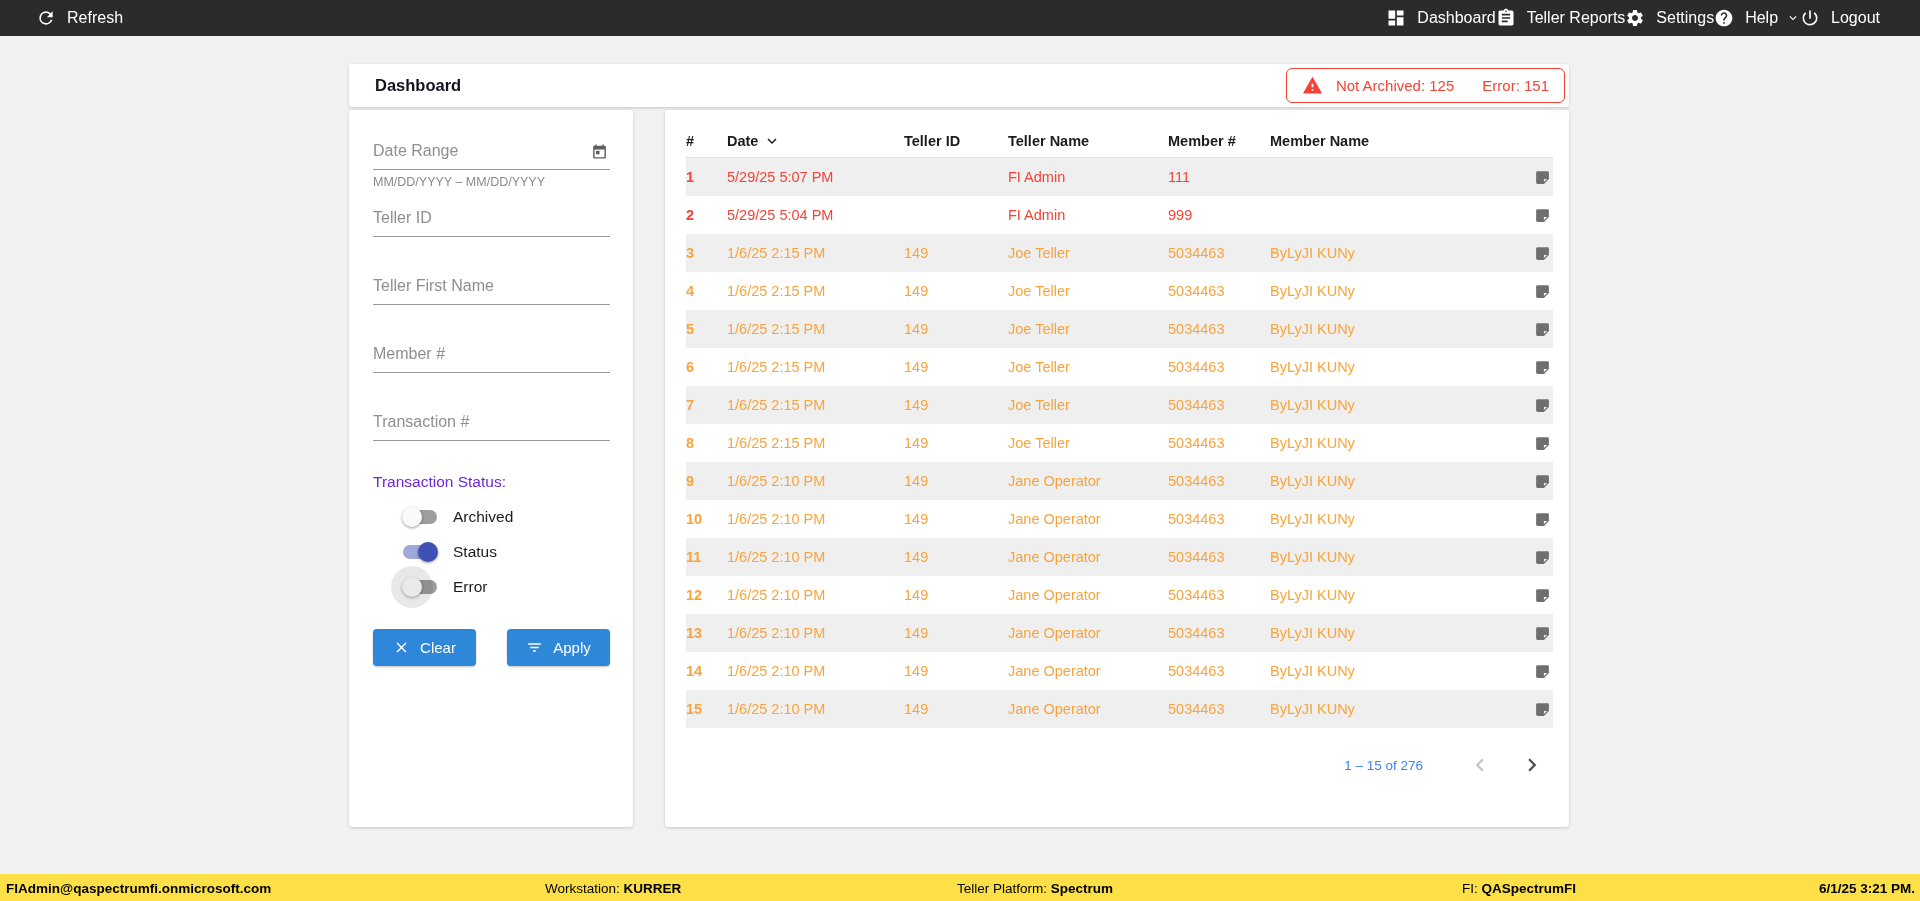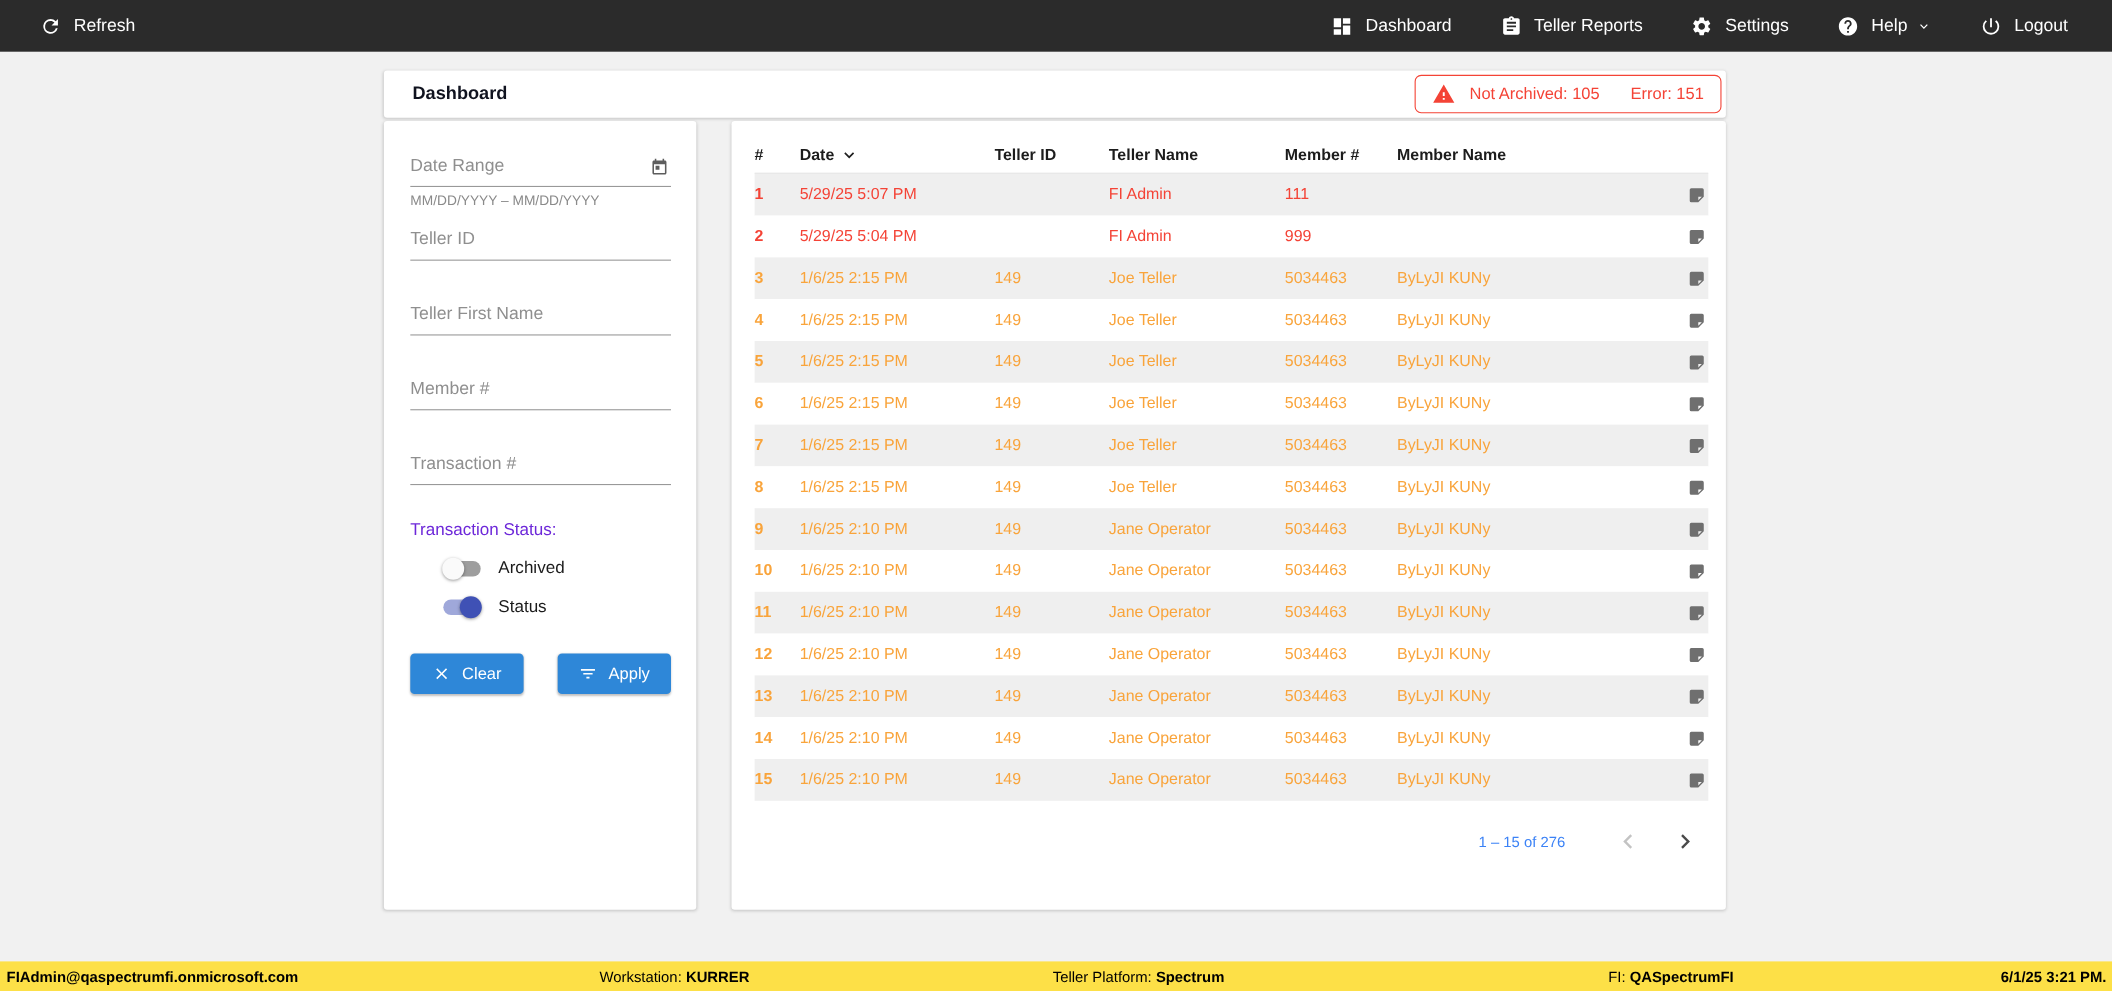--- a/index.html
+++ b/index.html
@@ -4,23 +4,23 @@
 <style>
   html,body{margin:0;padding:0;}
   body{
     width:1920px;height:901px;position:relative;overflow:hidden;
     background:#f1f1f1;font-family:"Liberation Sans",sans-serif;
     -webkit-font-smoothing:antialiased;
   }
   svg{display:block;}
   
   .topnav{
-    position:absolute;left:0;top:0;width:1920px;height:47px;box-sizing:border-box;
+    position:absolute;left:0;top:0;width:1920px;height:36px;box-sizing:border-box;
     background:var(--c-topbar-bg,#2b2b2b);color:#fff;display:flex;align-items:center;
-    padding:0 40px 0 36px;gap:44px;
+    padding:0 40px 0 36px;
   }
   .nav-item{display:flex;align-items:center;gap:11px;font-size:16px;cursor:pointer;white-space:nowrap;}
   .nav-item svg{width:20px;height:20px;fill:#fff;}
   .nav-item .caret{width:14px;height:14px;margin-left:-3px;}
   .nav-spacer{flex:1;}
   
   .card{background:#fff;border-radius:3px;box-shadow:0 1px 3px rgba(0,0,0,.18);}
   .header-card{
     position:absolute;left:349px;top:64px;width:1220px;height:43px;box-sizing:border-box;
     display:flex;align-items:center;padding:0 4px 0 26px;
@@ -149,21 +149,21 @@
     <span>Logout</span>
   </div>
 </header>
 
 <section class="card header-card">
   <span class="page-title">Dashboard</span>
   <div class="alert-badge">
     <svg viewBox="0 0 24 24">
         <path d="M1 21h22L12 2 1 21zm12-3h-2v-2h2v2zm0-4h-2v-4h2v4z"></path>
       </svg>
-    <span>Not Archived: 105</span>
+    <span>Not Archived: 125</span>
     <span class="gap"></span>
     <span>Error: 151</span>
   </div>
 </section>
 
 <aside class="card filter-card">
   <div class="field with-helper">
     <input class="mat-input" type="text" placeholder="Date Range" style="">
     <svg class="cal-icon" viewBox="0 0 24 24">
         <path d="M19 4h-1V2h-2v2H8V2H6v2H5c-1.11 0-1.99.9-1.99 2L3 20c0 1.1.89 2 2 2h14c1.1 0 2-.9 2-2V6c0-1.1-.9-2-2-2zm0 16H5V9h14v11zM7 11h5v5H7v-5z"></path>
@@ -192,20 +192,27 @@
         <span class="thumb"></span>
       </span>
     <span class="toggle-label">Archived</span>
   </div>
   <div class="toggle-row">
     <span class="switch on">
         <span class="track"></span>
         <span class="thumb"></span>
       </span>
     <span class="toggle-label">Status</span>
+  </div>
+  <div class="toggle-row">
+    <span class="switch halo">
+        <span class="track"></span>
+        <span class="thumb"></span>
+      </span>
+    <span class="toggle-label">Error</span>
   </div>
 
   <div class="btn-row">
     <button class="btn">
       <svg viewBox="0 0 24 24">
           <path d="M19 6.41 17.59 5 12 10.59 6.41 5 5 6.41 10.59 12 5 17.59 6.41 19 12 13.41 17.59 19 19 17.59 13.41 12z"></path>
         </svg>
       <span>Clear</span>
     </button>
     <button class="btn">

